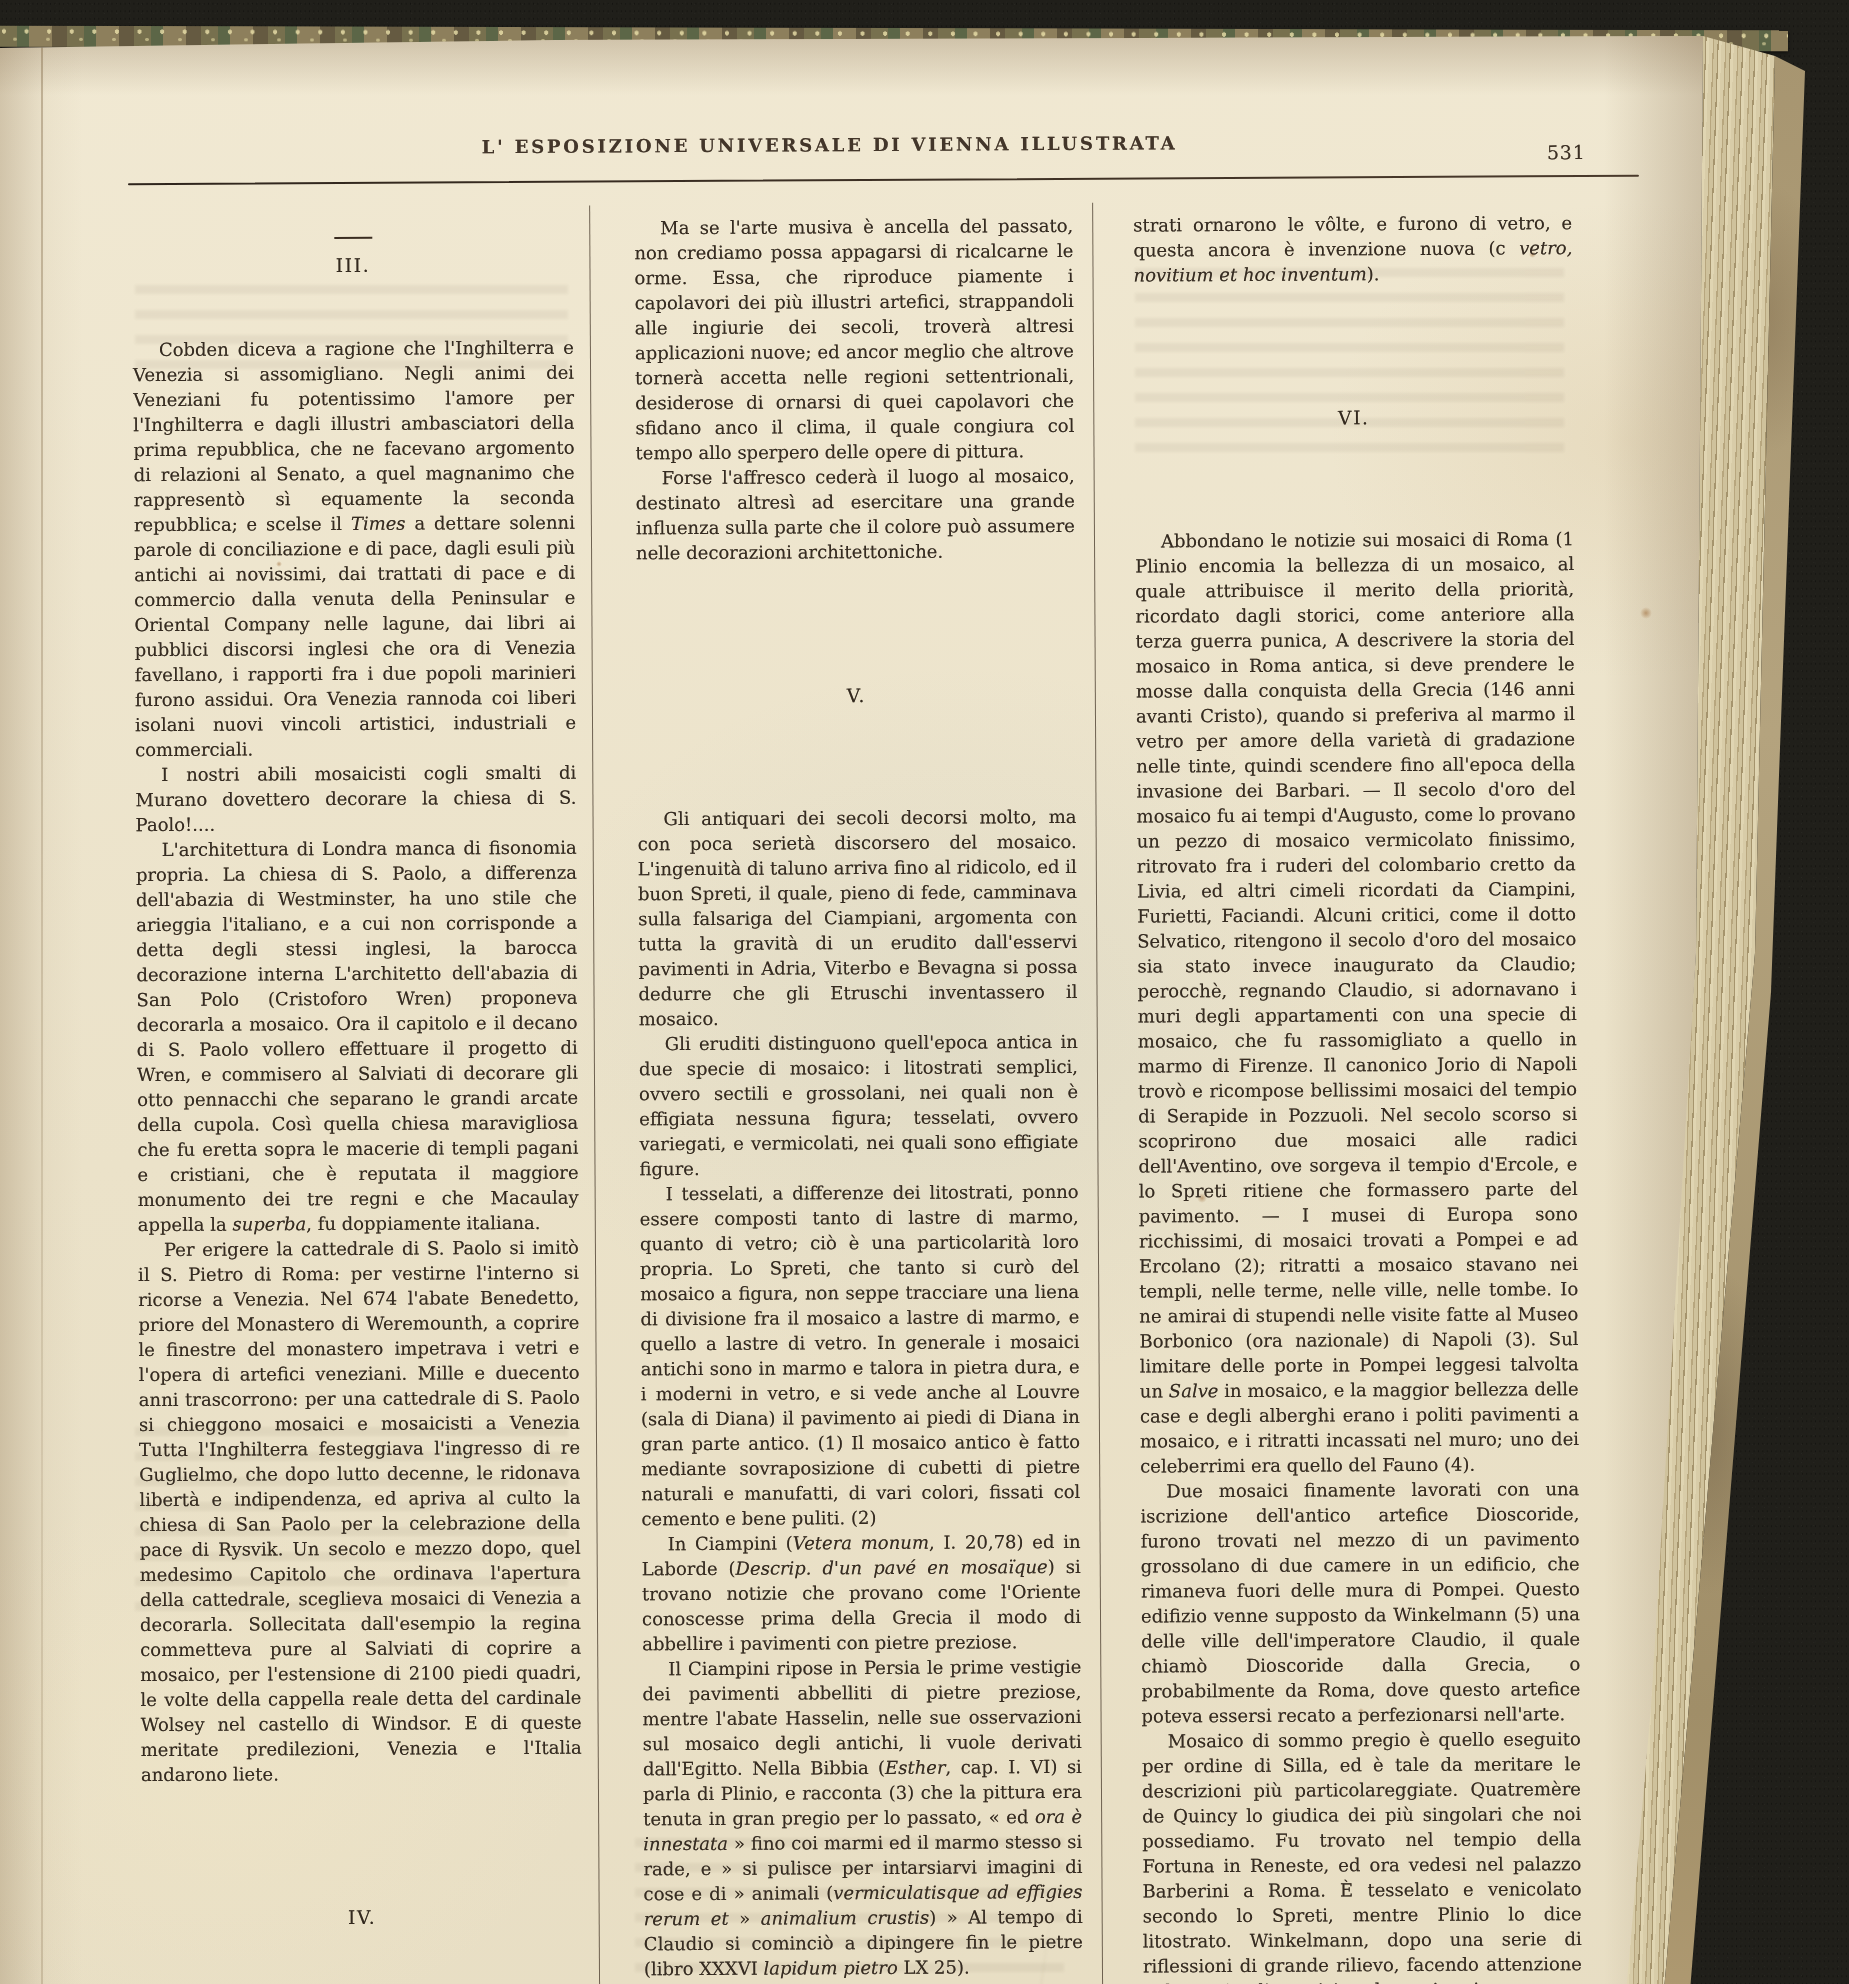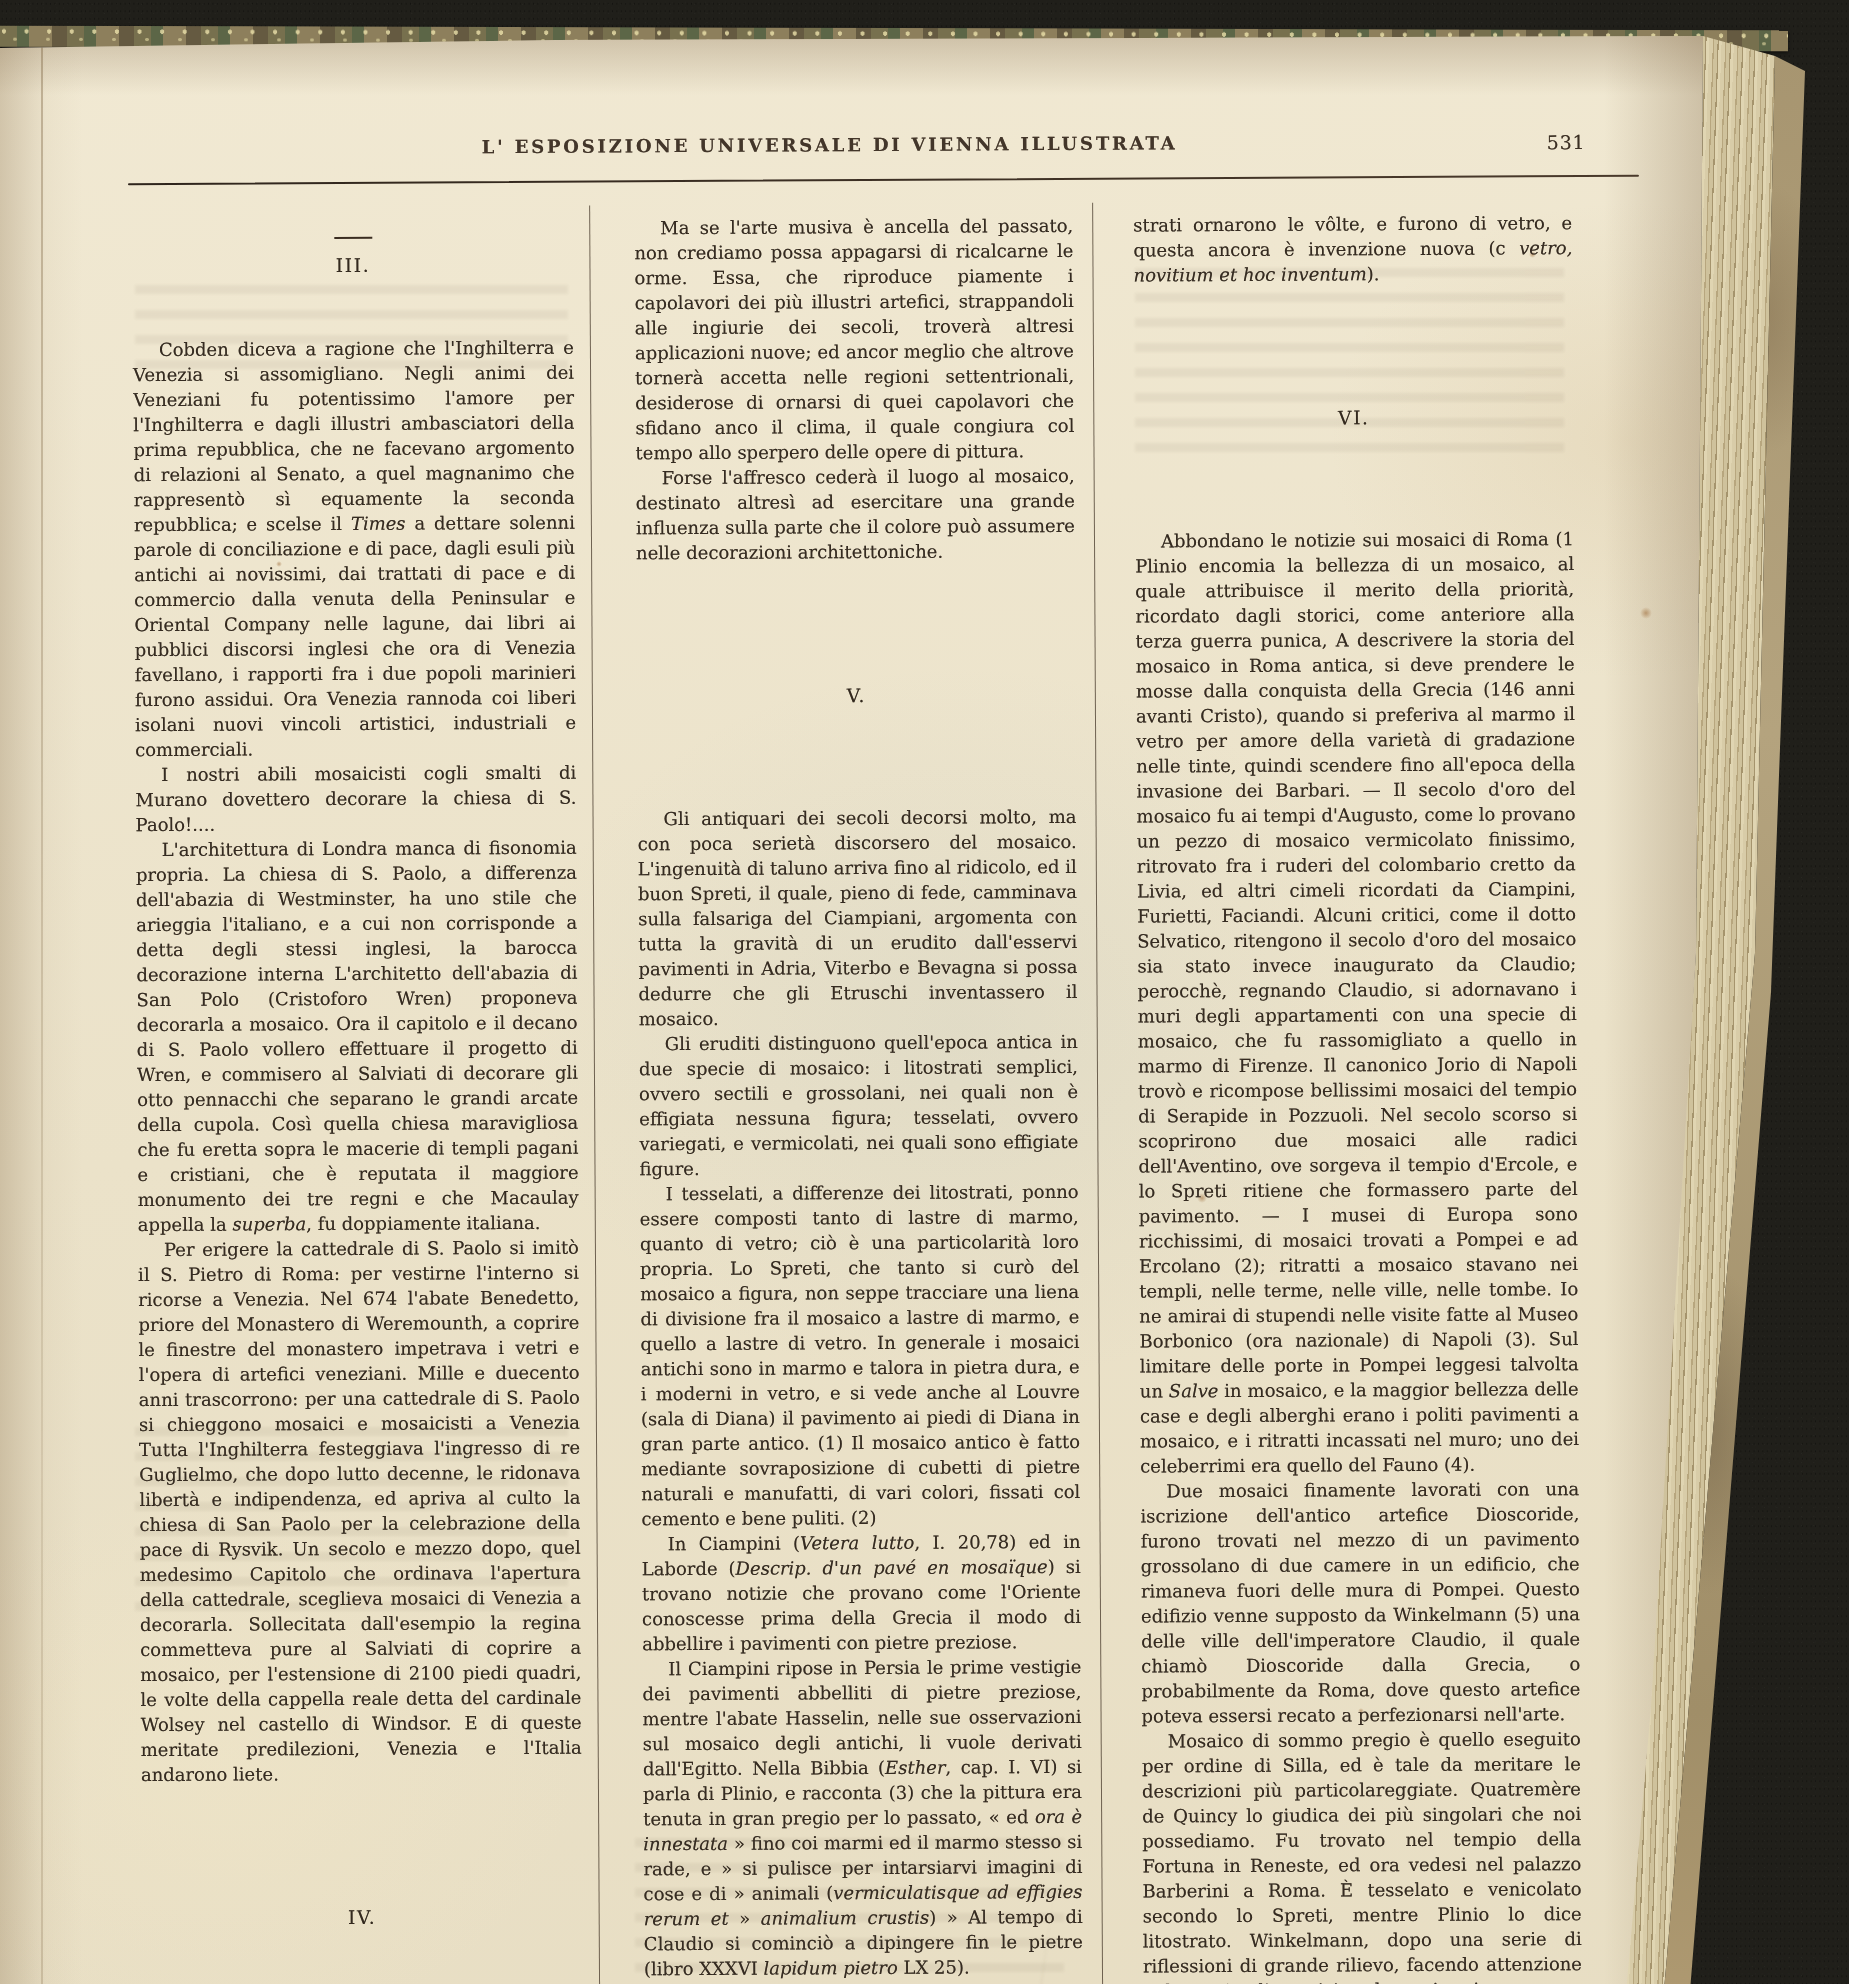--- a/index.html
+++ b/index.html
@@ -62,21 +62,21 @@
   .crease-diag{position:absolute;left:1016px;top:1898px;width:2.4px;height:516px;background:linear-gradient(180deg,rgba(92,74,56,0),rgba(92,74,56,.16),rgba(92,74,56,0));transform:rotate(8deg);filter:blur(0.8px);}
   .fox{position:absolute;border-radius:50%;opacity:.55;background:radial-gradient(circle,#9a6632 0%,rgba(154,102,50,0) 70%);}
   .ghost{position:absolute;opacity:.065;filter:blur(1.6px);background:repeating-linear-gradient(0deg,transparent 0 8px,#5a4a38 8px 16.7px,transparent 16.7px 25px);}
   
   .content{position:absolute;inset:0;transform:rotate(-.32deg);transform-origin:873px 183px;}
   .running-title{
     position:absolute;left:482px;top:136px;
     font:700 18px/1 "DejaVu Serif",serif;letter-spacing:2.8px;color:#43362a;
     text-shadow:0 0 0.6px rgba(67,54,42,.5);white-space:nowrap;
   }
-  .page-number{position:absolute;left:1547px;top:137px;font:400 19px/1 "DejaVu Serif",serif;letter-spacing:0.8px;color:#3c3024;text-shadow:0 0 0.6px rgba(60,48,36,.5);}
+  .page-number{position:absolute;left:1547px;top:147px;font:400 19px/1 "DejaVu Serif",serif;letter-spacing:0.8px;color:#3c3024;text-shadow:0 0 0.6px rgba(60,48,36,.5);}
   .header-rule{position:absolute;left:128px;top:179px;width:1511px;height:2px;background:linear-gradient(90deg,#2f251c,#4a3a2b);border-radius:1.2px;}
   .vrule{position:absolute;top:204px;width:1.2px;height:2017px;background:rgba(62,48,34,.72);}
   .vrule-1{left:589px;}
   .vrule-2{left:1092px;}
   .col{
     position:absolute;
     font:400 18px/25px "DejaVu Serif",serif;color:#352b21;
     text-align:justify;text-shadow:0 0 0.5px rgba(53,43,33,.55);
   }
   .col-1{left:132px;top:232px;width:441px;}
@@ -132,21 +132,21 @@
           <p class="para">Per erigere la cattedrale di S. Paolo si imitò il S. Pietro di Roma: per vestirne l'interno si ricorse a Venezia. Nel 674 l'abate Benedetto, priore del Monastero di Weremounth, a coprire le finestre del monastero impetrava i vetri e l'opera di artefici veneziani. Mille e duecento anni trascorrono: per una cattedrale di S. Paolo si chieggono mosaici e mosaicisti a Venezia Tutta l'Inghilterra festeggiava l'ingresso di re Guglielmo, che dopo lutto decenne, le ridonava libertà e indipendenza, ed apriva al culto la chiesa di San Paolo per la celebrazione della pace di Rysvik. Un secolo e mezzo dopo, quel medesimo Capitolo che ordinava l'apertura della cattedrale, sceglieva mosaici di Venezia a decorarla. Sollecitata dall'esempio la regina commetteva pure al Salviati di coprire a mosaico, per l'estensione di 2100 piedi quadri, le volte della cappella reale detta del cardinale Wolsey nel castello di Windsor. E di queste meritate predilezioni, Venezia e l'Italia andarono liete.</p>
           <div class="sec-heading">IV.</div>
         </div>
       <div class="col col-2">
           <p class="para">Ma se l'arte musiva è ancella del passato, non crediamo possa appagarsi di ricalcarne le orme. Essa, che riproduce piamente i capolavori dei più illustri artefici, strappandoli alle ingiurie dei secoli, troverà altresi applicazioni nuove; ed ancor meglio che altrove tornerà accetta nelle regioni settentrionali, desiderose di ornarsi di quei capolavori che sfidano anco il clima, il quale congiura col tempo allo sperpero delle opere di pittura.</p>
           <p class="para">Forse l'affresco cederà il luogo al mosaico, destinato altresì ad esercitare una grande influenza sulla parte che il colore può assumere nelle decorazioni architettoniche.</p>
           <div class="sec-heading">V.</div>
           <p class="para">Gli antiquari dei secoli decorsi molto, ma con poca serietà discorsero del mosaico. L'ingenuità di taluno arriva fino al ridicolo, ed il buon Spreti, il quale, pieno di fede, camminava sulla falsariga del Ciampiani, argomenta con tutta la gravità di un erudito dall'esservi pavimenti in Adria, Viterbo e Bevagna si possa dedurre che gli Etruschi inventassero il mosaico.</p>
           <p class="para">Gli eruditi distinguono quell'epoca antica in due specie di mosaico: i litostrati semplici, ovvero sectili e grossolani, nei quali non è effigiata nessuna figura; tesselati, ovvero variegati, e vermicolati, nei quali sono effigiate figure.</p>
           <p class="para">I tesselati, a differenze dei litostrati, ponno essere composti tanto di lastre di marmo, quanto di vetro; ciò è una particolarità loro propria. Lo Spreti, che tanto si curò del mosaico a figura, non seppe tracciare una liena di divisione fra il mosaico a lastre di marmo, e quello a lastre di vetro. In generale i mosaici antichi sono in marmo e talora in pietra dura, e i moderni in vetro, e si vede anche al Louvre (sala di Diana) il pavimento ai piedi di Diana in gran parte antico. (1) Il mosaico antico è fatto mediante sovraposizione di cubetti di pietre naturali e manufatti, di vari colori, fissati col cemento e bene puliti. (2)</p>
-          <p class="para">In Ciampini (<i>Vetera lutto</i>, I. 20,78) ed in Laborde (<i>Descrip. d'un pavé en mosaïque</i>) si trovano notizie che provano come l'Oriente conoscesse prima della Grecia il modo di abbellire i pavimenti con pietre preziose.</p>
+          <p class="para">In Ciampini (<i>Vetera monum</i>, I. 20,78) ed in Laborde (<i>Descrip. d'un pavé en mosaïque</i>) si trovano notizie che provano come l'Oriente conoscesse prima della Grecia il modo di abbellire i pavimenti con pietre preziose.</p>
           <p class="para">Il Ciampini ripose in Persia le prime vestigie dei pavimenti abbelliti di pietre preziose, mentre l'abate Hasselin, nelle sue osservazioni sul mosaico degli antichi, li vuole derivati dall'Egitto. Nella Bibbia (<i>Esther</i>, cap. I. VI) si parla di Plinio, e racconta (3) che la pittura era tenuta in gran pregio per lo passato, « ed <i>ora è innestata</i> » fino coi marmi ed il marmo stesso si rade, e » si pulisce per intarsiarvi imagini di cose e di » animali (<i>vermiculatisque ad effigies rerum et</i> » <i>animalium crustis</i>) »  Al tempo di Claudio si cominciò a dipingere fin le pietre (libro XXXVI <i>lapidum pietro</i> LX 25).</p>
           <p class="para">I pavimenti ebbero però origine dai Greci, e furono con artificio grande lavorati e pinti, finchè la moda dei litostrati li rimosse dall'uso al tempo di Silla (). Rimossi i mosaici dai pavimenti, i lito-</p>
         </div>
       <div class="col col-3">
           <p class="para noindent">strati ornarono le vôlte, e furono di vetro, e questa ancora è invenzione nuova (c <i>vetro, novitium et hoc inventum</i>).</p>
           <div class="sec-heading">VI.</div>
           <p class="para">Abbondano le notizie sui mosaici di Roma (1 Plinio encomia la bellezza di un mosaico, al quale attribuisce il merito della priorità, ricordato dagli storici, come anteriore alla terza guerra punica, A descrivere la storia del mosaico in Roma antica, si deve prendere le mosse dalla conquista della Grecia (146 anni avanti Cristo), quando si preferiva al marmo il vetro per amore della varietà di gradazione nelle tinte, quindi scendere fino all'epoca della invasione dei Barbari. — Il secolo d'oro del mosaico fu ai tempi d'Augusto, come lo provano un pezzo di mosaico vermicolato finissimo, ritrovato fra i ruderi del colombario cretto da Livia, ed altri cimeli ricordati da Ciampini, Furietti, Faciandi. Alcuni critici, come il dotto Selvatico, ritengono il secolo d'oro del mosaico sia stato invece inaugurato da Claudio; perocchè, regnando Claudio, si adornavano i muri degli appartamenti con una specie di mosaico, che fu rassomigliato a quello in marmo di Firenze. Il canonico Jorio di Napoli trovò e ricompose bellissimi mosaici del tempio di Serapide in Pozzuoli. Nel secolo scorso si scoprirono due mosaici alle radici dell'Aventino, ove sorgeva il tempio d'Ercole, e lo Spreti ritiene che formassero parte del pavimento. — I musei di Europa sono ricchissimi, di mosaici trovati a Pompei e ad Ercolano (2); ritratti a mosaico stavano nei templi, nelle terme, nelle ville, nelle tombe. Io ne amirai di stupendi nelle visite fatte al Museo Borbonico (ora nazionale) di Napoli (3). Sul limitare delle porte in Pompei leggesi talvolta un <i>Salve</i> in mosaico, e la maggior bellezza delle case e degli alberghi erano i politi pavimenti a mosaico, e i ritratti incassati nel muro; uno dei celeberrimi era quello del Fauno (4).</p>
           <p class="para">Due mosaici finamente lavorati con una iscrizione dell'antico artefice Dioscoride, furono trovati nel mezzo di un pavimento grossolano di due camere in un edificio, che rimaneva fuori delle mura di Pompei. Questo edifizio venne supposto da Winkelmann (5) una delle ville dell'imperatore Claudio, il quale chiamò Dioscoride dalla Grecia, o probabilmente da Roma, dove questo artefice poteva essersi recato a perfezionarsi nell'arte.</p>
           <p class="para">Mosaico di sommo pregio è quello eseguito per ordine di Silla, ed è tale da meritare le descrizioni più particolareggiate. Quatremère de Quincy lo giudica dei più singolari che noi possediamo. Fu trovato nel tempio della Fortuna in Reneste, ed ora vedesi nel palazzo Barberini a Roma. È tesselato e venicolato secondo lo Spreti, mentre Plinio lo dice litostrato. Winkelmann, dopo una serie di riflessioni di grande rilievo, facendo attenzione agli animali egizi che vi si veggono rappresentati e considerando il viaggio di Menelao con Elena in Egitto, a tale viaggio appunto lo riferisce. La figura principale rappresenterebbe la Polidanna, figlia di re Proteo, e ciò in conformità</p>
         </div>

